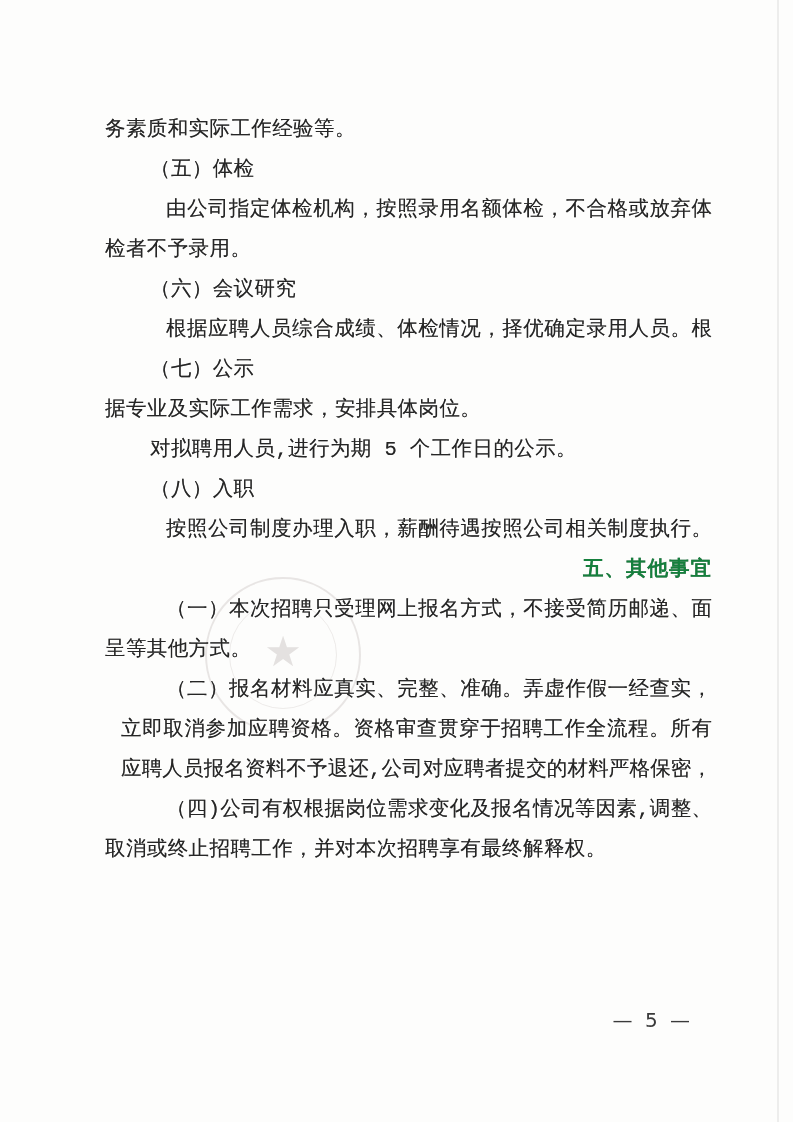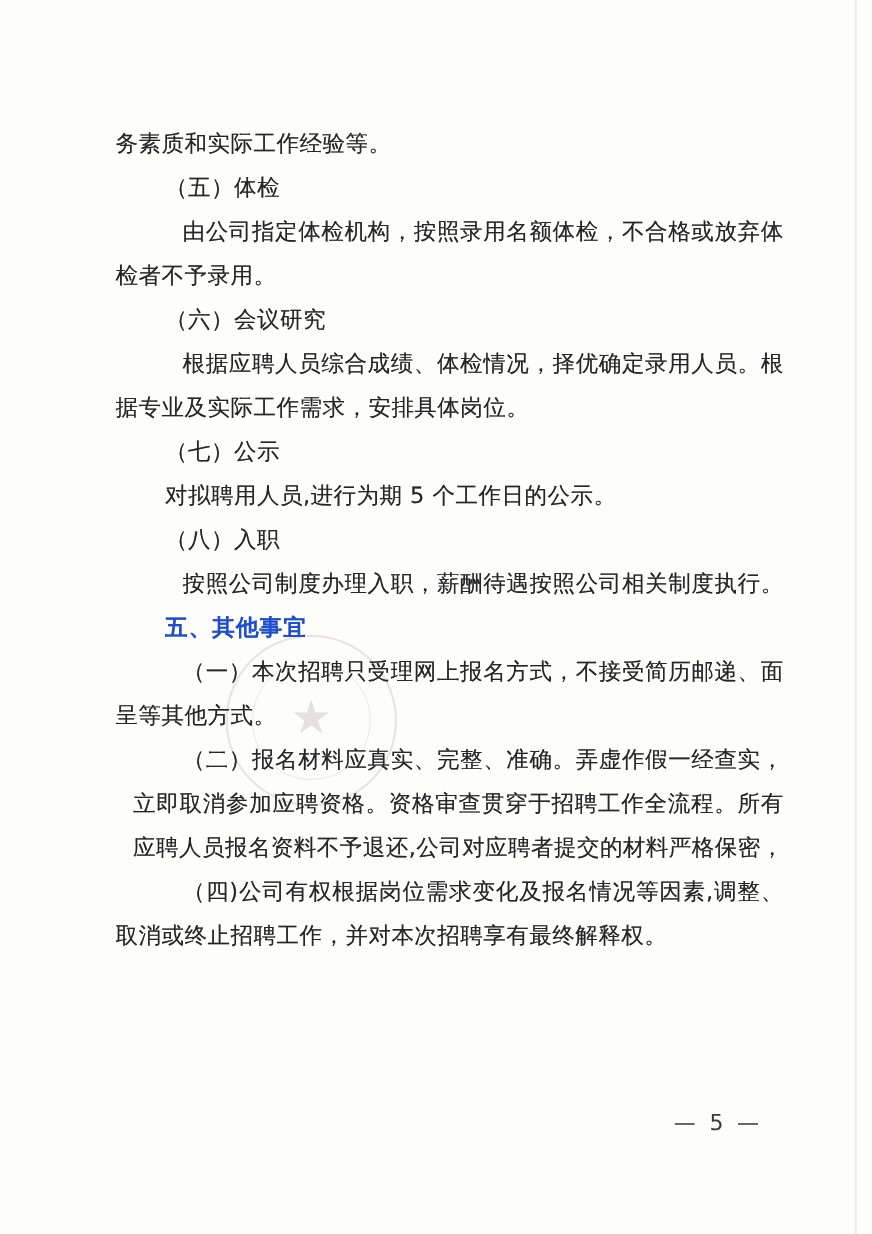--- a/index.html
+++ b/index.html
@@ -28,33 +28,35 @@
     top: 110px;
     width: 607px;
   }
   .line {
     height: 40px;
     line-height: 40px;
     font-size: 20.5px;
     letter-spacing: 0.4px;
     white-space: nowrap;
     text-shadow: 0 0 0.4px rgba(40,40,40,0.55);
+    font-family: Liberation Mono, monospace;
   }
   .line.fill {
     white-space: normal;
     text-align: justify;
     text-align-last: justify;
     letter-spacing: 0;
     margin-left: 16px;
   }
   .line.indent { text-indent: 45px; }
   .line.bold {
     font-weight: bold;
     letter-spacing: 1px;
-    color: #1d4ed8;
+    color: #15803d;
+    text-align: right;
   }
   
   .seal {
     position: absolute;
     left: 205px;
     top: 577px;
     width: 156px;
     height: 156px;
     opacity: 0.55;
     filter: blur(0.7px);
@@ -103,22 +105,22 @@
     <div class="star">★</div>
   </div>
 
   <div class="content">
     <div class="line">务素质和实际工作经验等。</div>
     <div class="line indent">（五）体检</div>
     <div class="line indent fill">由公司指定体检机构，按照录用名额体检，不合格或放弃体</div>
     <div class="line">检者不予录用。</div>
     <div class="line indent">（六）会议研究</div>
     <div class="line indent fill">根据应聘人员综合成绩、体检情况，择优确定录用人员。根</div>
+    <div class="line indent">（七）公示</div>
     <div class="line">据专业及实际工作需求，安排具体岗位。</div>
-    <div class="line indent">（七）公示</div>
     <div class="line indent">对拟聘用人员,进行为期 5 个工作日的公示。</div>
     <div class="line indent">（八）入职</div>
     <div class="line indent fill">按照公司制度办理入职，薪酬待遇按照公司相关制度执行。</div>
     <div class="line indent bold">五、其他事宜</div>
     <div class="line indent fill">（一）本次招聘只受理网上报名方式，不接受简历邮递、面</div>
     <div class="line">呈等其他方式。</div>
     <div class="line indent fill">（二）报名材料应真实、完整、准确。弄虚作假一经查实，</div>
     <div class="line fill">立即取消参加应聘资格。资格审查贯穿于招聘工作全流程。所有</div>
     <div class="line fill">应聘人员报名资料不予退还,公司对应聘者提交的材料严格保密，</div>
     <div class="line indent fill">（四)公司有权根据岗位需求变化及报名情况等因素,调整、</div>

